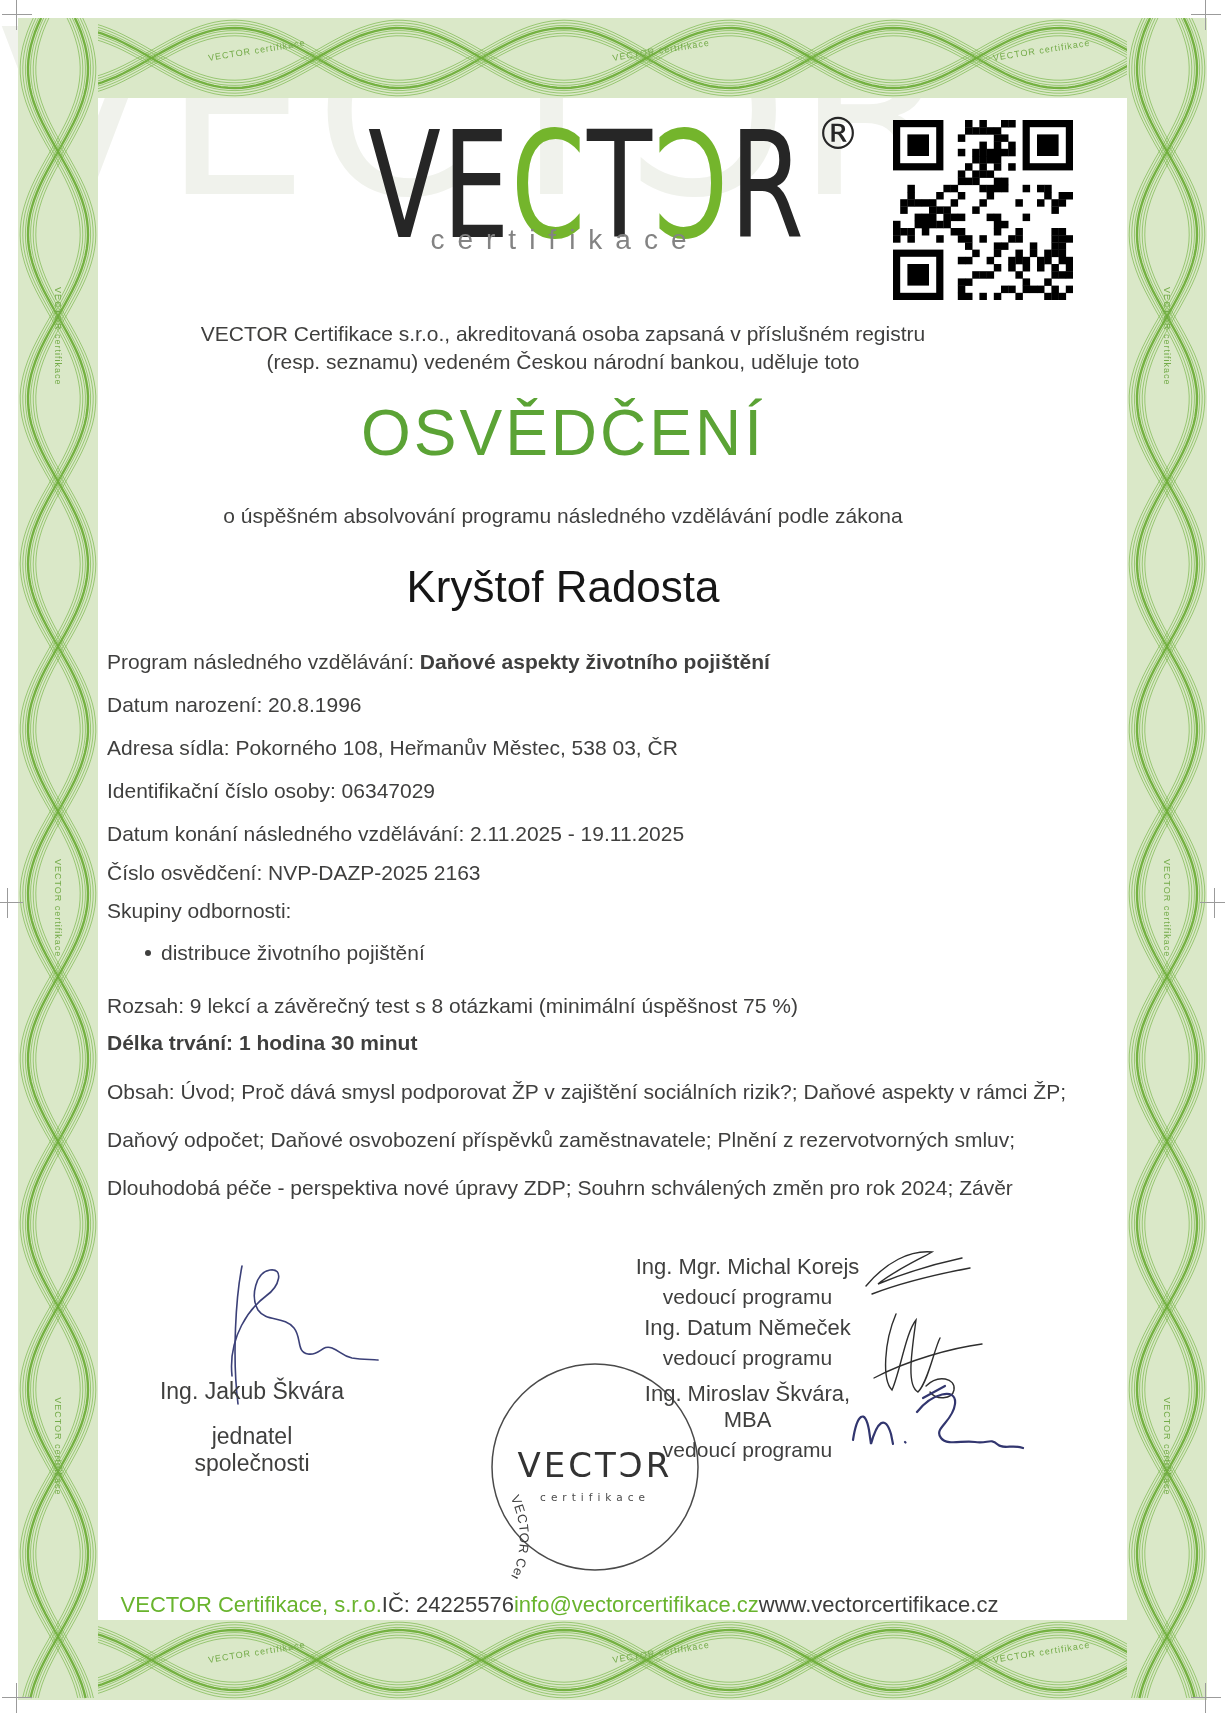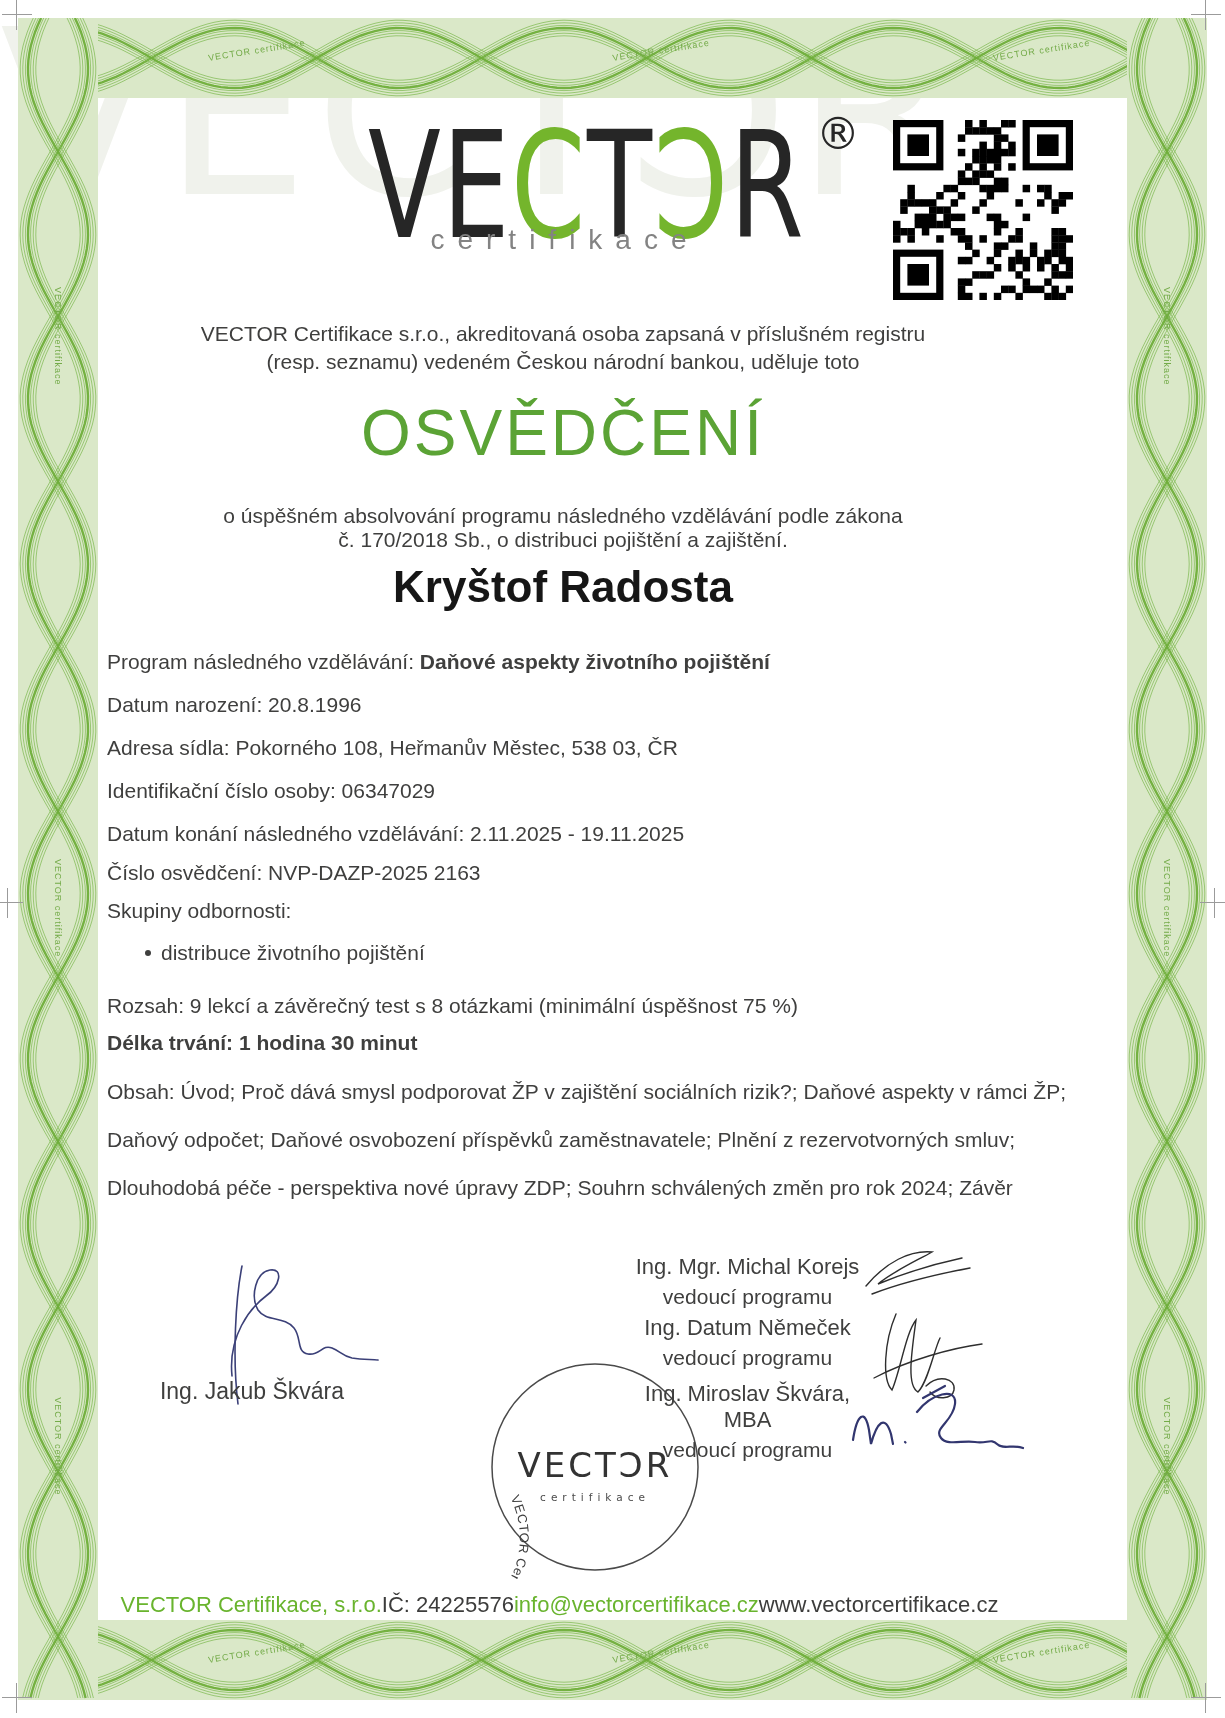--- a/index.html
+++ b/index.html
@@ -22,21 +22,21 @@
   .reg{left:816px;top:108px;font-family:"DejaVu Sans",sans-serif;font-size:44px;color:#262626;}
   .logo-sub{left:340px;top:224px;width:450px;text-align:center;color:#838383;font-size:28px;letter-spacing:13px;}
   .qr{left:893px;top:120px;width:180px;height:180px;}
   
   .centercol{left:98px;width:930px;text-align:center;}
   .intro1{top:322px;font-size:21px;}
   .intro2{top:350px;font-size:21px;}
   .maintitle{top:396px;font-size:64px;letter-spacing:3px;color:#5ba335;font-weight:400;}
   .sub1{top:504px;font-size:21px;}
   .sub2{top:528px;font-size:21px;}
-  .holder{top:562px;font-size:44px;font-weight:bold;color:#161616;}
+  .holder{top:562px;font-size:44px;font-weight:normal;color:#161616;}
   
   .detail{left:107px;width:1023px;font-size:21px;}
   .d1{top:650px;} .d2{top:693px;} .d3{top:736px;} .d4{top:779px;} .d5{top:822px;}
   .d6{top:861px;} .d7{top:899px;}
   .bullet-line{left:145px;top:941px;font-size:21px;}
   .bullet-dot{display:inline-block;width:6px;height:6px;border-radius:50%;background:#3f3f3e;vertical-align:middle;margin-right:10px;margin-top:-3px;}
   .d8{top:994px;} .d9{top:1031px;font-weight:bold;}
   .obsah{top:1068px;line-height:48px;}
   .bold{font-weight:bold;}
   
@@ -328,21 +328,20 @@
         <rect x="0" y="129.6" width="50.4" height="50.4" fill="#000"></rect>
         <rect x="7.2" y="136.79999999999998" width="36" height="36" fill="#fff"></rect>
         <rect x="14.4" y="144" width="21.6" height="21.6" fill="#000"></rect>
       </svg></div>
 
   <div class="z centercol intro1">VECTOR Certifikace s.r.o., akreditovaná osoba zapsaná v příslušném registru</div>
   <div class="z centercol intro2">(resp. seznamu) vedeném Českou národní bankou, uděluje toto</div>
 
   <div class="z centercol maintitle">OSVĚDČENÍ</div>
   <div class="z centercol sub1">o úspěšném absolvování programu následného vzdělávání podle zákona</div>
-  <div class="z centercol sub2">č. 170/2018 Sb., o distribuci pojištění a zajištění.</div>
   <div class="z centercol holder">Kryštof Radosta</div>
 
   <div class="z detail d1"><span>Program následného vzdělávání: </span><span class="bold">Daňové aspekty životního pojištění</span></div>
   <div class="z detail d2">Datum narození: 20.8.1996</div>
   <div class="z detail d3">Adresa sídla: Pokorného 108, Heřmanův Městec, 538 03, ČR</div>
   <div class="z detail d4">Identifikační číslo osoby: 06347029</div>
   <div class="z detail d5">Datum konání následného vzdělávání: 2.11.2025 - 19.11.2025</div>
   <div class="z detail d6">Číslo osvědčení: NVP-DAZP-2025 2163</div>
   <div class="z detail d7">Skupiny odbornosti:</div>
   <div class="z bullet-line"><span class="bullet-dot"></span><span>distribuce životního pojištění</span></div>
@@ -351,20 +350,21 @@
   <div class="z detail obsah">Obsah: Úvod; Proč dává smysl podporovat ŽP v zajištění sociálních rizik?; Daňové aspekty v rámci ŽP; Daňový odpočet; Daňové osvobození příspěvků zaměstnavatele; Plnění z rezervotvorných smluv; Dlouhodobá péče - perspektiva nové úpravy ZDP; Souhrn schválených změn pro rok 2024; Závěr</div>
 
   <svg class="z sig-left-svg" width="190" height="150" viewBox="0 0 190 150">
     <g fill="none" stroke="#3b4078" stroke-width="1.6" stroke-linecap="round">
       <path d="M50,10 C44,40 40,100 46,148"></path>
       <path d="M40,120 C36,80 58,52 74,40 C88,30 92,12 78,14 C64,16 58,40 66,54 C74,66 92,60 102,72 C110,82 104,96 116,98 C128,100 130,88 140,92 C148,95 150,100 160,102 C172,104 180,103 186,104"></path>
     </g>
   </svg>
   <div class="z sig-left-text">
     <div>Ing. Jakub Škvára</div>
+    <div class="role">jednatel společnosti</div>
   </div>
 
   <svg class="z stamp" width="224" height="224" viewBox="0 0 224 224">
     <circle cx="112" cy="112" r="103" fill="#ffffff" fill-opacity="0" stroke="#4a4a4a" stroke-width="1.5"></circle>
     <defs>
         <path id="ringPath" d="M27.4,142.8 A90,90 0 1 1 27.3,142.6" fill="none"></path>
       </defs>
     <text font-size="13" letter-spacing="0.5" fill="#3d3d3d" font-family="Liberation Sans, DejaVu Sans, sans-serif">
       <textPath href="#ringPath">VECTOR Certifikace s.r.o., Jesenická 3004/ 6, Praha 10, IČ 24225576</textPath>
     </text>

